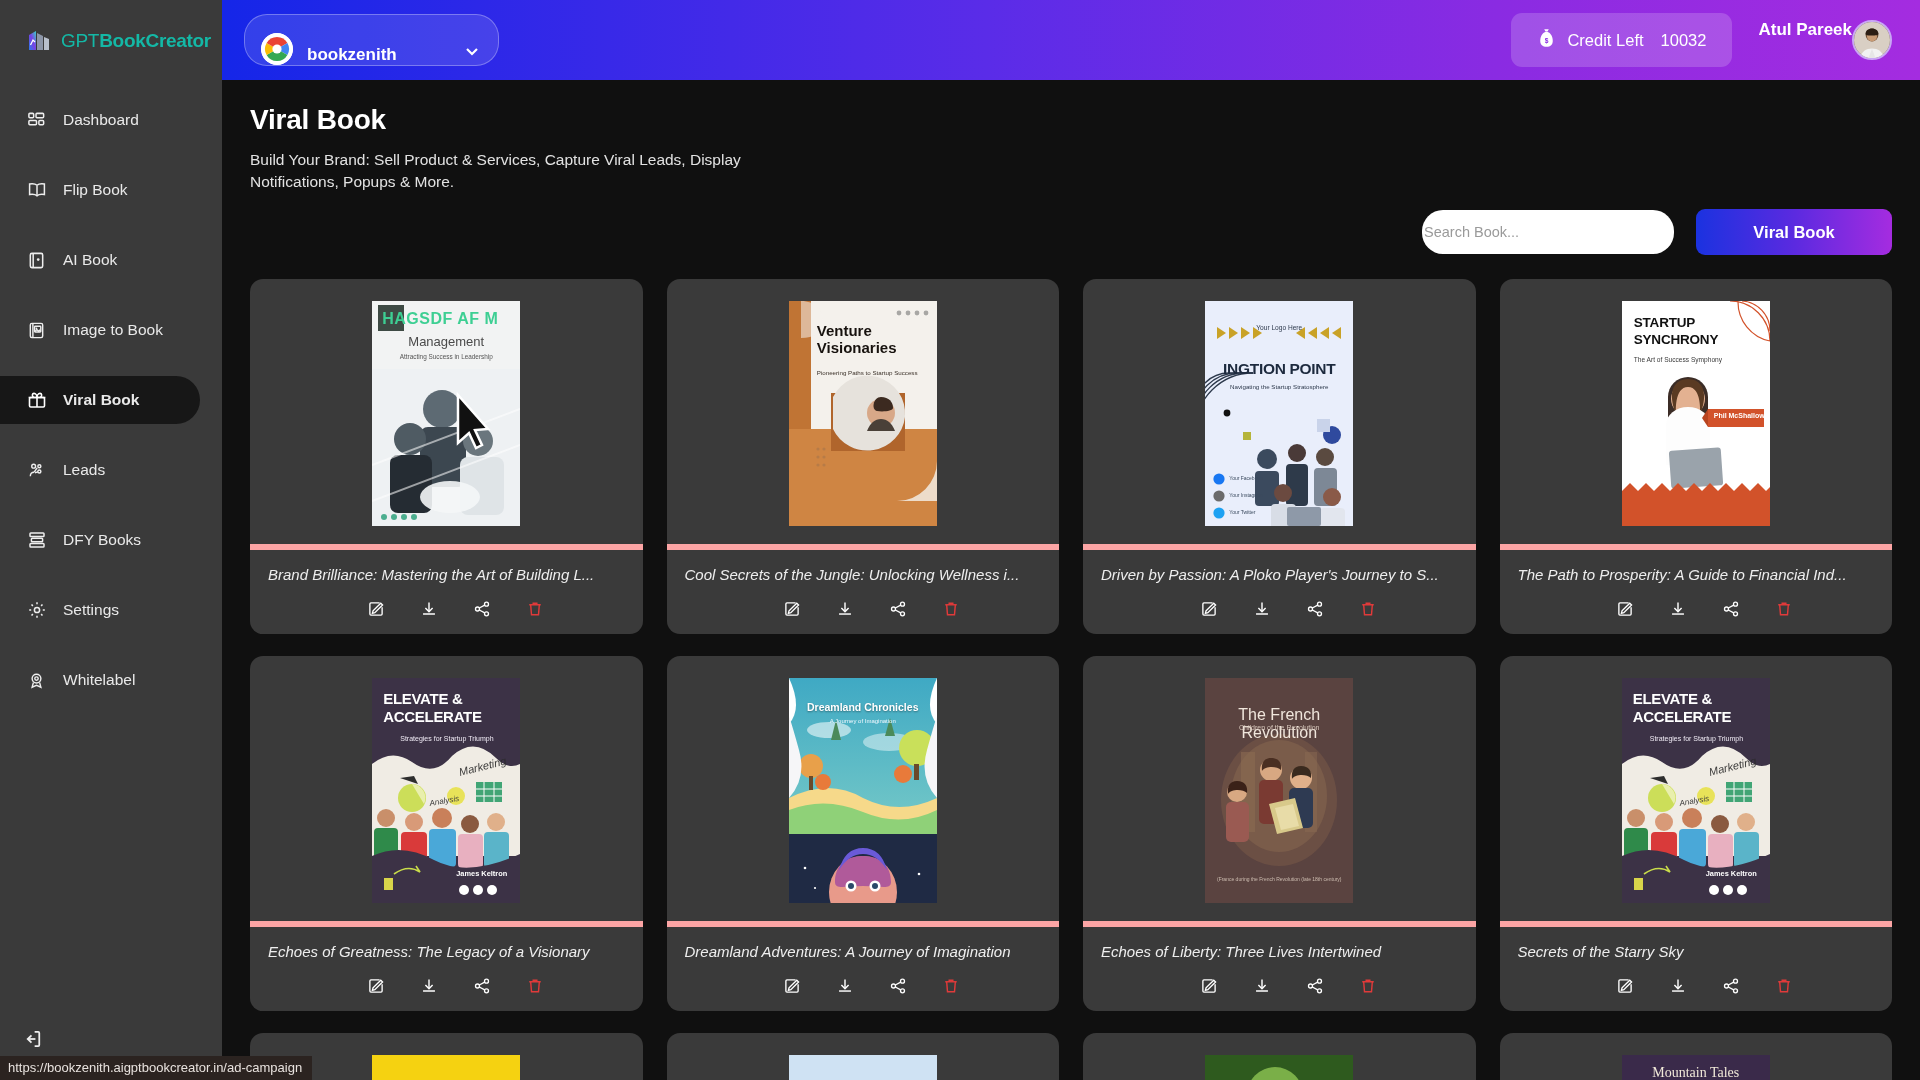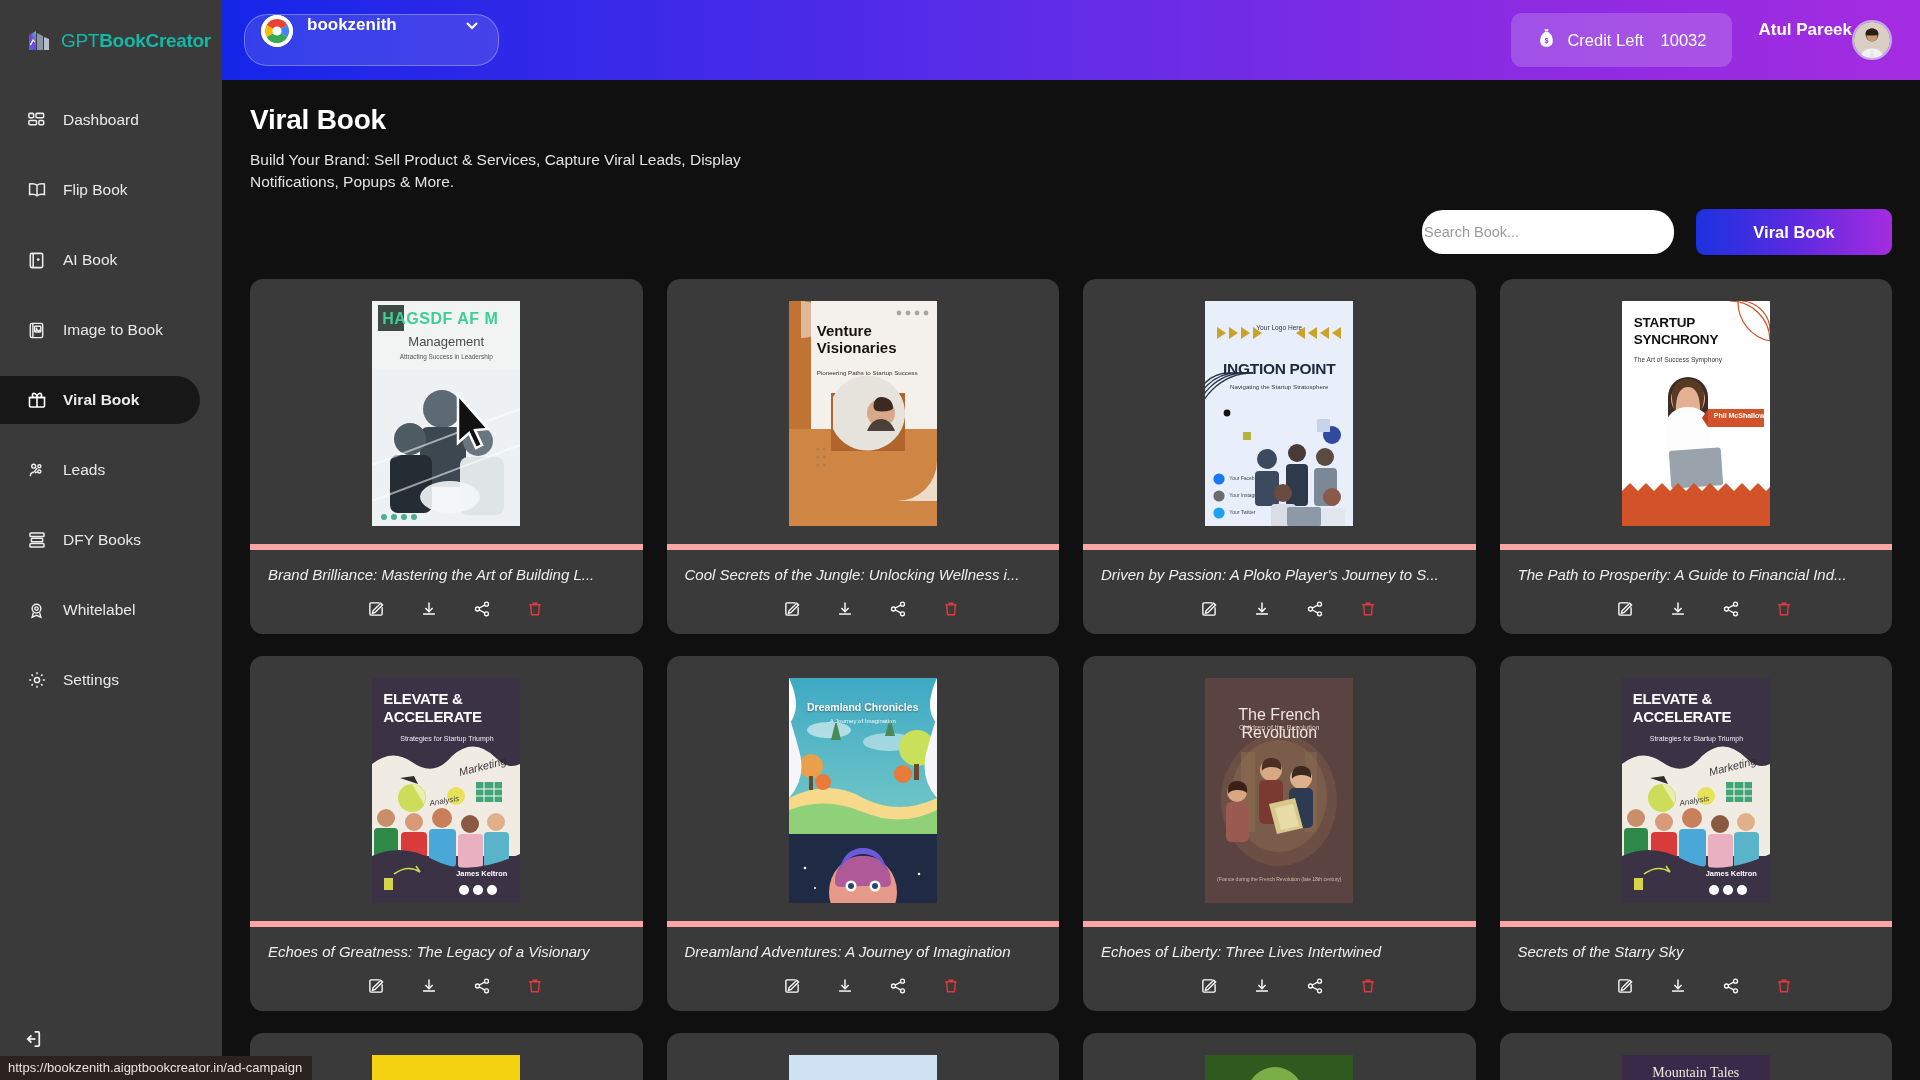--- a/index.html
+++ b/index.html
@@ -45,21 +45,21 @@
 
   
   .main { flex: 1; height: 1080px; background: #101010; display: flex; flex-direction: column; min-width: 0; }
 
   .topbar {
     height: 80px; flex: 0 0 80px;
     background: linear-gradient(90deg, #1526e8 0%, #5a2ce8 45%, #8a2be2 75%, #a42ce0 100%);
     display: flex; align-items: center; padding: 0 28px 0 22px;
   }
   .project-select {
-    display: flex; align-items: flex-start; gap: 14px;
+    display: flex; align-items: flex-end; gap: 14px;
     background: rgba(255,255,255,0.12);
     border: 1px solid rgba(255,255,255,0.3);
     border-radius: 23px;
     height: 52px; padding: 0 16px; min-width: 255px; cursor: pointer;
   }
   .project-avatar {
     width: 32px; height: 32px; border-radius: 50%;
     background: #fff; flex: 0 0 32px; position: relative; overflow: hidden;
   }
   .project-name { color: #fff; font-size: 17px; font-weight: 700; flex: 1; }
@@ -241,37 +241,37 @@
             <rect x="4.4" y="8.2" width="11.2" height="3.6" rx="0.8"></rect>
             <rect x="3" y="13.4" width="14" height="3.6" rx="0.8"></rect>
           </svg>
         </span>
         <span class="nav-label">DFY Books</span>
       </div>
 
 
       <div class="nav-item">
         <span class="ico">
+          <svg width="20" height="20" viewBox="0 0 20 20" fill="none" stroke="#eee" stroke-width="1.5">
+            <circle cx="10" cy="10" r="2.6"></circle>
+            <path d="M10 2.2v2M10 15.8v2M2.2 10h2M15.8 10h2M4.5 4.5l1.4 1.4M14.1 14.1l1.4 1.4M15.5 4.5l-1.4 1.4M5.9 14.1l-1.4 1.4"></path>
+          </svg>
+        </span>
+        <span class="nav-label">Settings</span>
+      </div>
+
+      <div class="nav-item">
+        <span class="ico">
           <svg width="19" height="19" viewBox="0 0 20 20" fill="none" stroke="#eee" stroke-width="1.5">
             <circle cx="10" cy="8" r="4.6"></circle>
               <circle cx="10" cy="8" r="1.8"></circle>
             <path d="M6.7 12.2L5.4 17l4.6-2 4.6 2-1.3-4.8"></path>
           </svg>
         </span>
         <span class="nav-label">Whitelabel</span>
-      </div>
-
-      <div class="nav-item">
-        <span class="ico">
-          <svg width="20" height="20" viewBox="0 0 20 20" fill="none" stroke="#eee" stroke-width="1.5">
-            <circle cx="10" cy="10" r="2.6"></circle>
-            <path d="M10 2.2v2M10 15.8v2M2.2 10h2M15.8 10h2M4.5 4.5l1.4 1.4M14.1 14.1l1.4 1.4M15.5 4.5l-1.4 1.4M5.9 14.1l-1.4 1.4"></path>
-          </svg>
-        </span>
-        <span class="nav-label">Settings</span>
       </div>
     </nav>
 
     <div class="logout-row">
       <svg width="22" height="22" viewBox="0 0 20 20" fill="none" stroke="#f0f0f0" stroke-width="1.6">
         <path d="M11.5 3.5h3.2a1 1 0 011 1v11a1 1 0 01-1 1h-3.2"></path>
         <path d="M8.6 13.2L5.2 10l3.4-3.2"></path>
           <line x1="5.4" y1="10" x2="12.2" y2="10"></line>
       </svg>
     </div>

